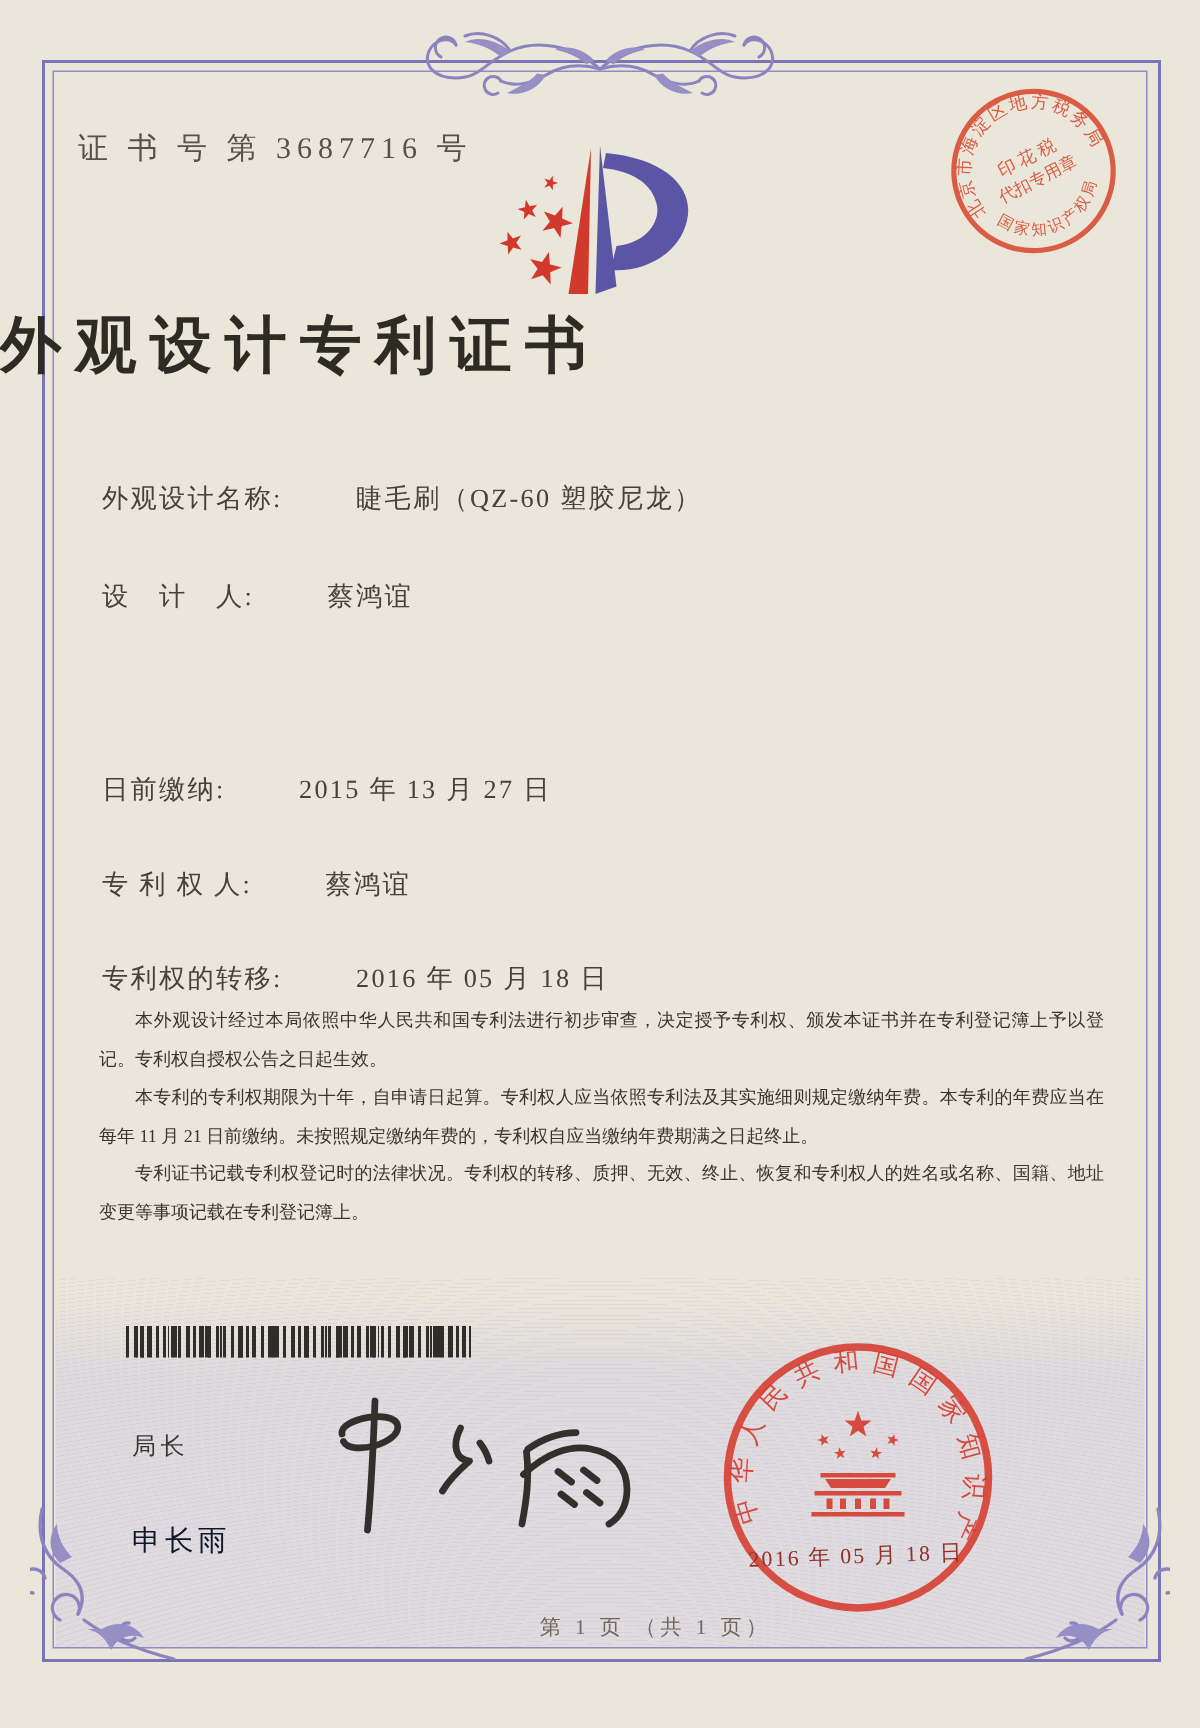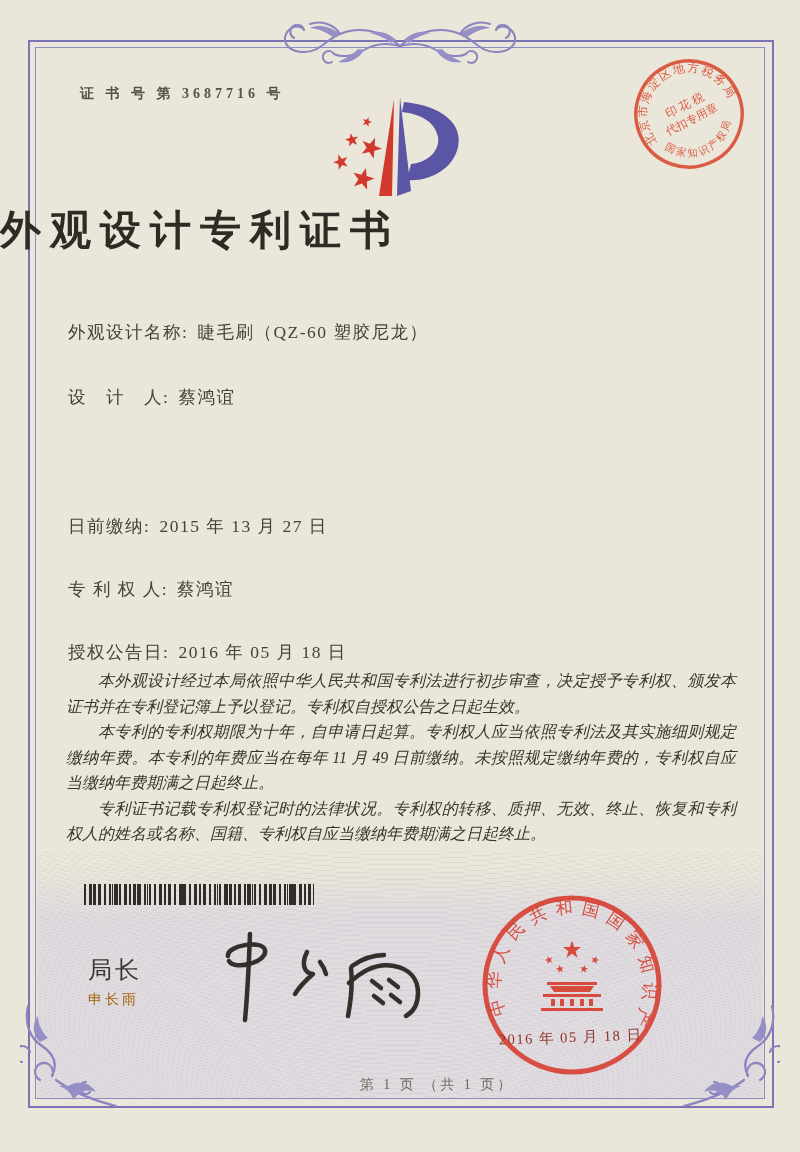--- a/index.html
+++ b/index.html
@@ -14,41 +14,41 @@
   .border-inner{position:absolute;left:35px;top:47px;width:728px;height:1050px;
     border:1px solid #908ac2;}
   
   .watermark{position:absolute;left:37px;top:852px;width:726px;height:246px;
     background:
       repeating-radial-gradient(ellipse 700px 220px at 50% 135%,
         rgba(138,131,185,0.12) 0 1.5px, rgba(0,0,0,0) 1.5px 8px),
       linear-gradient(180deg, rgba(206,200,228,0) 0 6%, rgba(206,200,228,0.38) 26%, rgba(210,203,230,0.42) 100%);
   }
   .ornament{position:absolute;}
-  .cert-no{position:absolute;left:80px;top:85px;font-size:14px;letter-spacing:4px;color:#56524a;font-weight:bold;}
+  .cert-no{position:absolute;left:52px;top:85px;font-size:20px;letter-spacing:4px;color:#56524a;}
   .logo{position:absolute;left:297px;top:90px;width:226px;height:116px;}
   .tax-stamp{position:absolute;left:630px;top:55px;width:118px;height:118px;
     transform:rotate(-27deg);opacity:0.93;}
   .title{position:absolute;left:0;top:203px;width:100%;
     font-size:41px;font-weight:bold;letter-spacing:9px;color:#2e2b25;}
   .field-row{position:absolute;left:68px;right:60px;display:flex;
-    font-size:17.5px;color:#46423a;letter-spacing:1.5px;white-space:pre;}
+    font-size:17.5px;color:#46423a;letter-spacing:1.5px;white-space:pre;gap:40px;}
   .field-row .lab{margin-right:9px;}
   .f0{top:320px}.f1{top:385px}.f2{top:449px}.f3{top:514px}.f4{top:577px}.f5{top:640px}
   .body-text{position:absolute;left:66px;top:668px;width:670px;
-    font-size:16px;line-height:25.5px;color:#39352e;text-align:justify;font-style:italic;}
+    font-size:12px;line-height:25.5px;color:#39352e;text-align:justify;}
   .body-text p{margin:0;text-indent:2em;}
   .barcode{position:absolute;left:84px;top:884px;width:230px;height:21px;
     background:
       repeating-linear-gradient(90deg,#302d28 0 2px,rgba(0,0,0,0) 2px 5px),
       repeating-linear-gradient(90deg,#302d28 0 1px,rgba(0,0,0,0) 1px 7px),
       repeating-linear-gradient(90deg,rgba(0,0,0,0) 0 9px,#302d28 9px 12px,rgba(0,0,0,0) 12px 22px);
   }
-  .signer-title{position:absolute;left:88px;top:954px;font-size:24px;letter-spacing:3px;color:#3b372f;}
-  .signer-name{position:absolute;left:88px;top:991px;font-size:14px;letter-spacing:3px;color:#a16207;}
+  .signer-title{position:absolute;left:88px;top:954px;font-size:16px;letter-spacing:3px;color:#3b372f;}
+  .signer-name{position:absolute;left:88px;top:1014px;font-size:19px;letter-spacing:3px;color:#0f172a;}
   .signature{position:absolute;left:212px;top:926px;width:235px;height:102px;}
   .seal{position:absolute;left:477px;top:890px;width:190px;height:190px;}
   .footer{position:absolute;left:0;top:1076px;width:100%;text-align:center;
     font-size:14px;letter-spacing:3px;color:#6d675c;padding-left:37px;}
 </style>
 </head>
 <body>
 
 <div class="cert">
 
@@ -141,28 +141,28 @@
   </div>
   <div class="field-row f3">
     <span class="lab">日前缴纳:</span>
     <span class="val">2015 年 13 月 27 日</span>
   </div>
   <div class="field-row f4">
     <span class="lab">专 利 权 人:</span>
     <span class="val">蔡鸿谊</span>
   </div>
   <div class="field-row f5">
-    <span class="lab">授权公告日:</span>
+    <span class="lab">专利权的转移:</span>
     <span class="val">2016 年 05 月 18 日</span>
   </div>
 
   <div class="body-text">
     <p>本外观设计经过本局依照中华人民共和国专利法进行初步审查，决定授予专利权、颁发本证书并在专利登记簿上予以登记。专利权自授权公告之日起生效。</p>
-    <p>本专利的专利权期限为十年，自申请日起算。专利权人应当依照专利法及其实施细则规定缴纳年费。本专利的年费应当在每年 11 月 49 日前缴纳。未按照规定缴纳年费的，专利权自应当缴纳年费期满之日起终止。</p>
-    <p>专利证书记载专利权登记时的法律状况。专利权的转移、质押、无效、终止、恢复和专利权人的姓名或名称、国籍、专利权自应当缴纳年费期满之日起终止。</p>
+    <p>本专利的专利权期限为十年，自申请日起算。专利权人应当依照专利法及其实施细则规定缴纳年费。本专利的年费应当在每年 11 月 21 日前缴纳。未按照规定缴纳年费的，专利权自应当缴纳年费期满之日起终止。</p>
+    <p>专利证书记载专利权登记时的法律状况。专利权的转移、质押、无效、终止、恢复和专利权人的姓名或名称、国籍、地址变更等事项记载在专利登记簿上。</p>
   </div>
 
   <div class="barcode"></div>
 
   <div class="signer-title">局长</div>
   <div class="signer-name">申长雨</div>
 
   <svg class="signature" viewBox="0 0 235 102">
     <g stroke="#33302c" stroke-width="4.5" fill="none" stroke-linecap="round" stroke-linejoin="round">
       <path d="M38,8 C37,34 36,62 33,94"></path>

